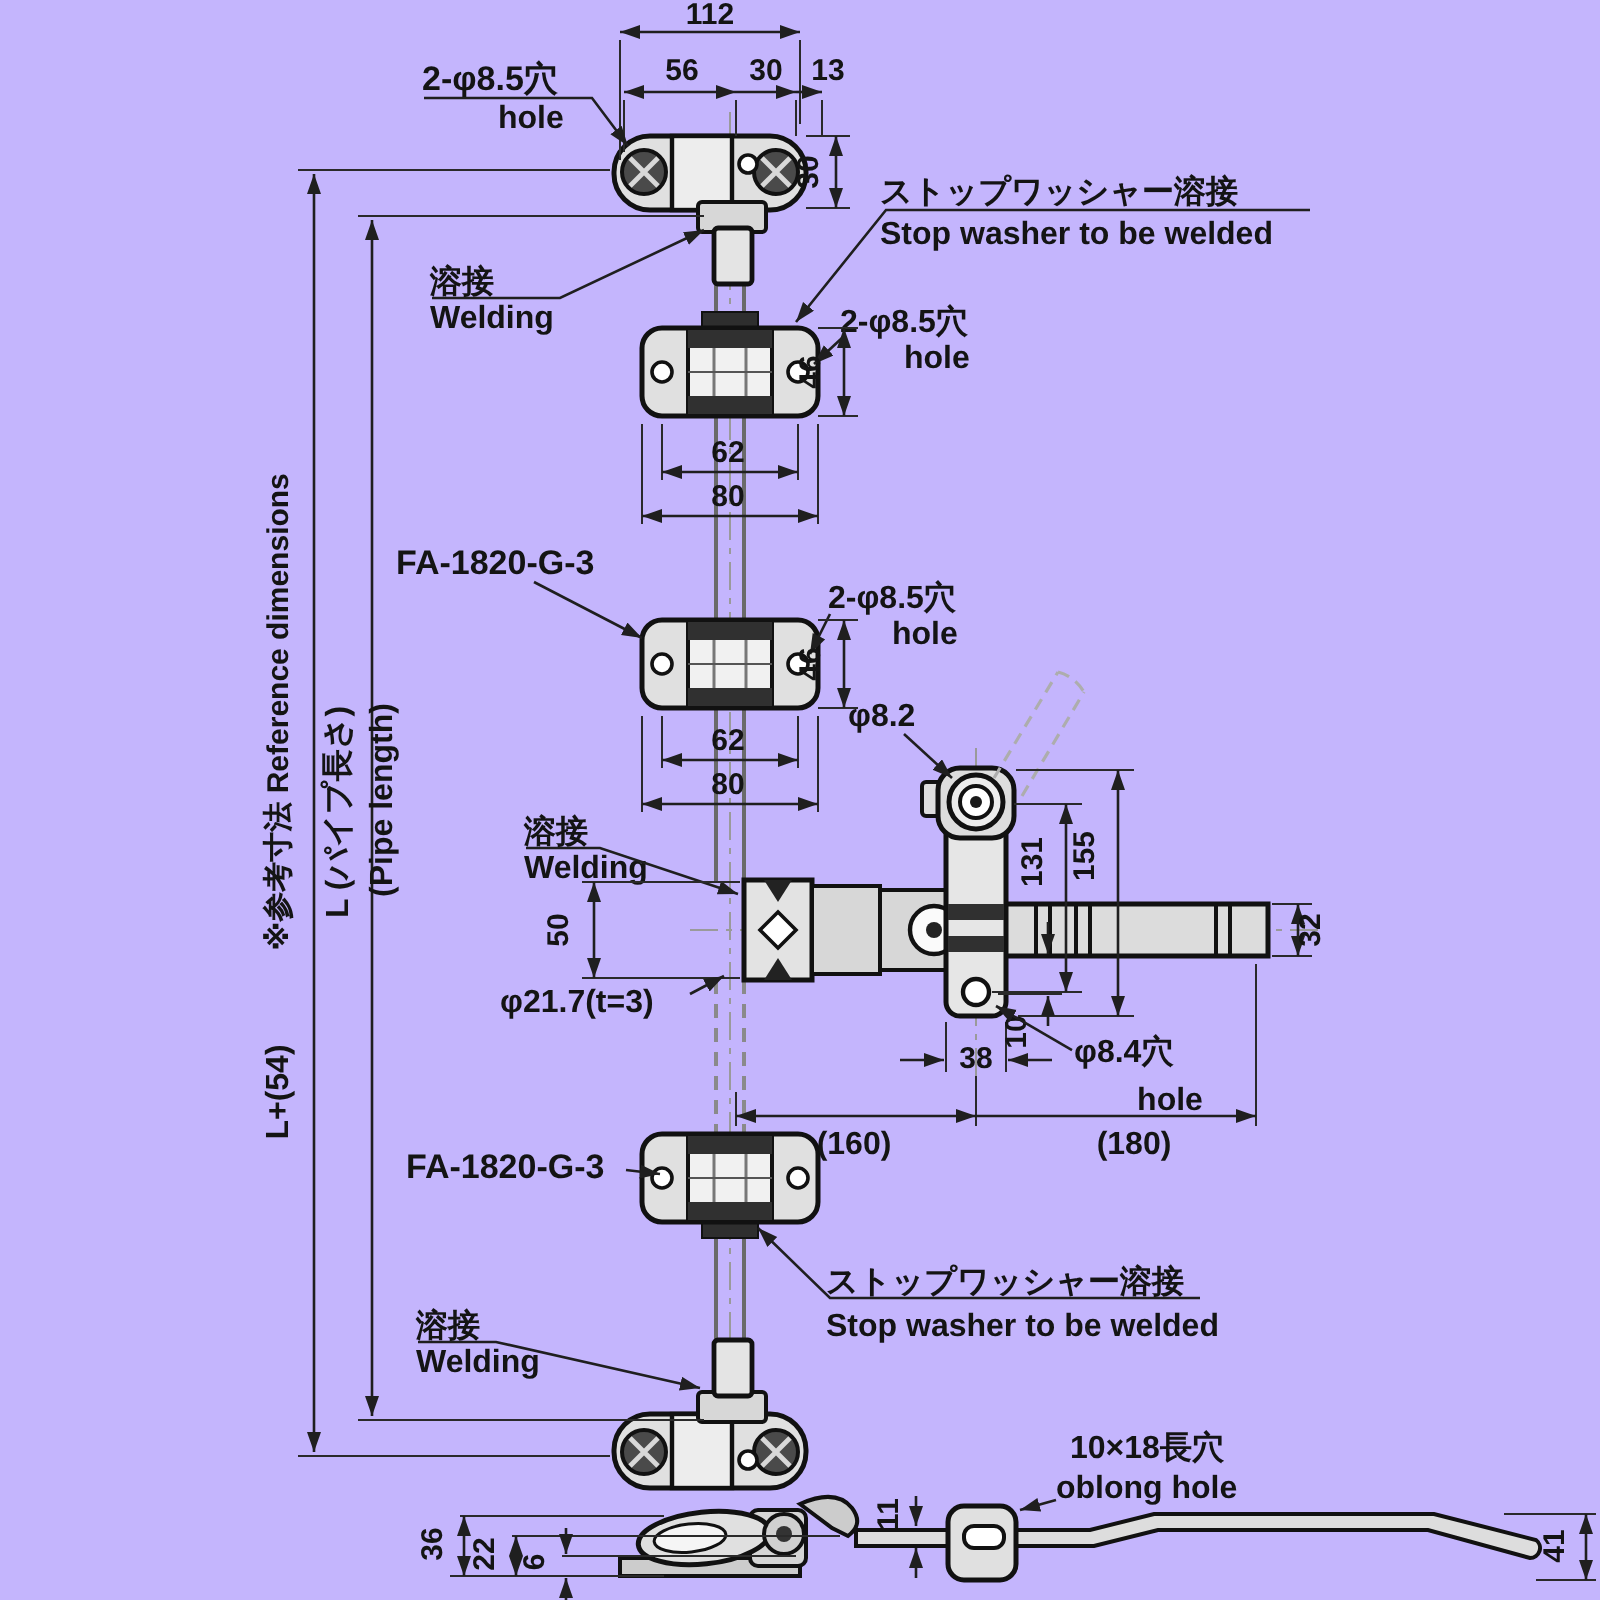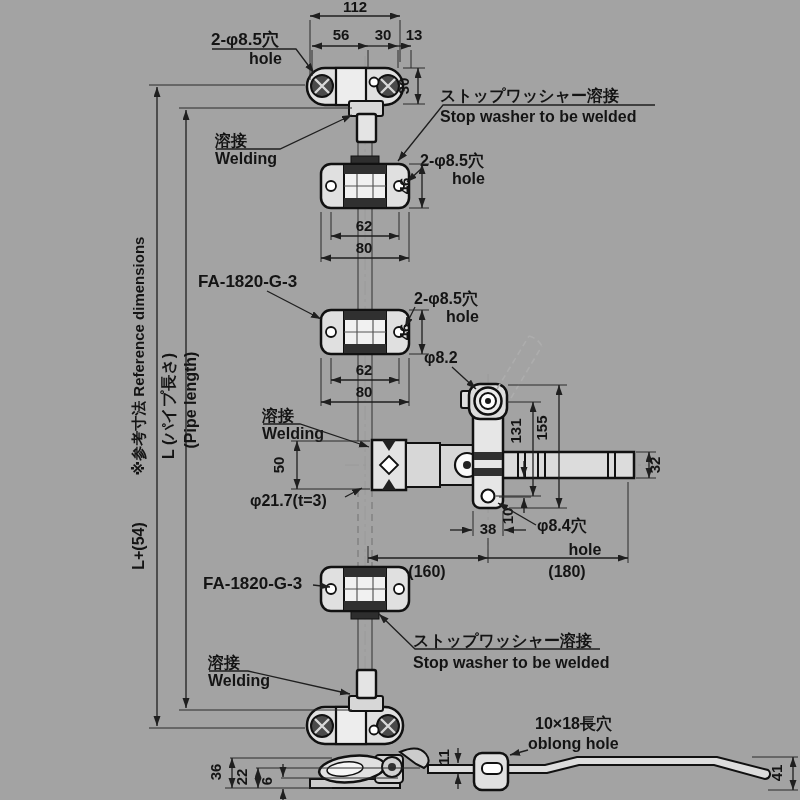--- a/index.html
+++ b/index.html
@@ -1,16 +1,16 @@
 <!DOCTYPE html>
 <html><head>
 <meta charset="utf-8">
 <style>
   html,body{margin:0;padding:0;background:#ffffff;}
-  .stage{width:800px;height:800px;position:relative;background:#a3a3a3;overflow:hidden;}
+  .stage{width:800px;height:800px;position:relative;background:#c4b5fd;overflow:hidden;}
   svg text{font-family:"Liberation Sans","DejaVu Sans",sans-serif;font-weight:700;fill:#141414;}
   .t15{font-size:15px;}
   .t16{font-size:16px;}
   .t17{font-size:17px;}
   .ext{stroke:#2a2a2a;stroke-width:1;fill:none;}
   .dim{stroke:#1f1f1f;stroke-width:1.3;fill:none;}
   .ldr{stroke:#1f1f1f;stroke-width:1.3;fill:none;}
   .cl{stroke:#9a9a9a;stroke-width:1;fill:none;stroke-dasharray:14 4 3 4;}
   .clthin{stroke:#b3b3b3;stroke-width:1;fill:none;stroke-dasharray:8 4;}
   .pipe{stroke:#6a6a6a;stroke-width:2;fill:none;}

